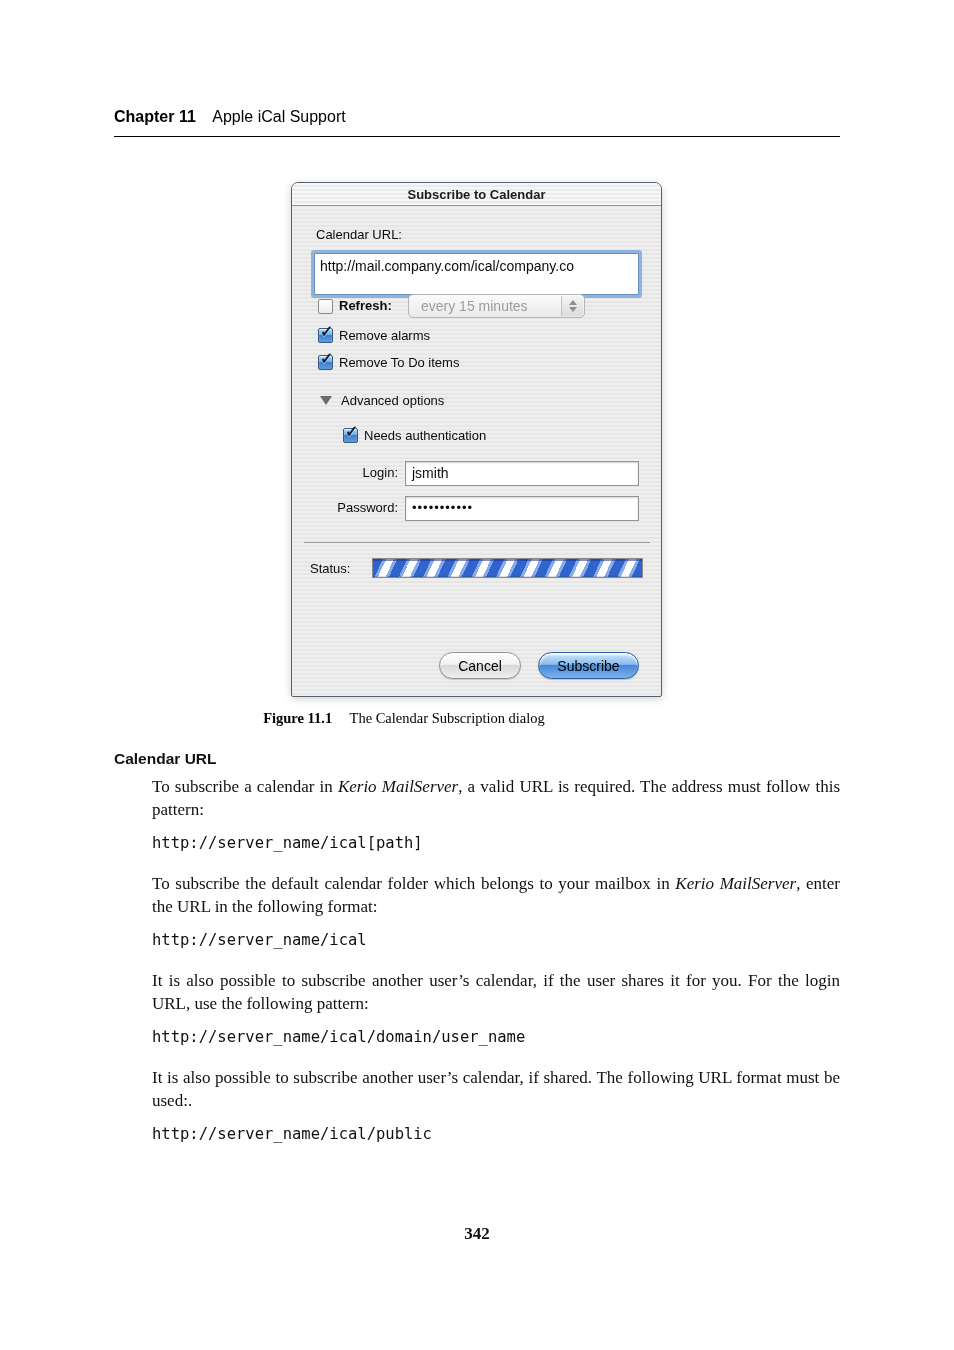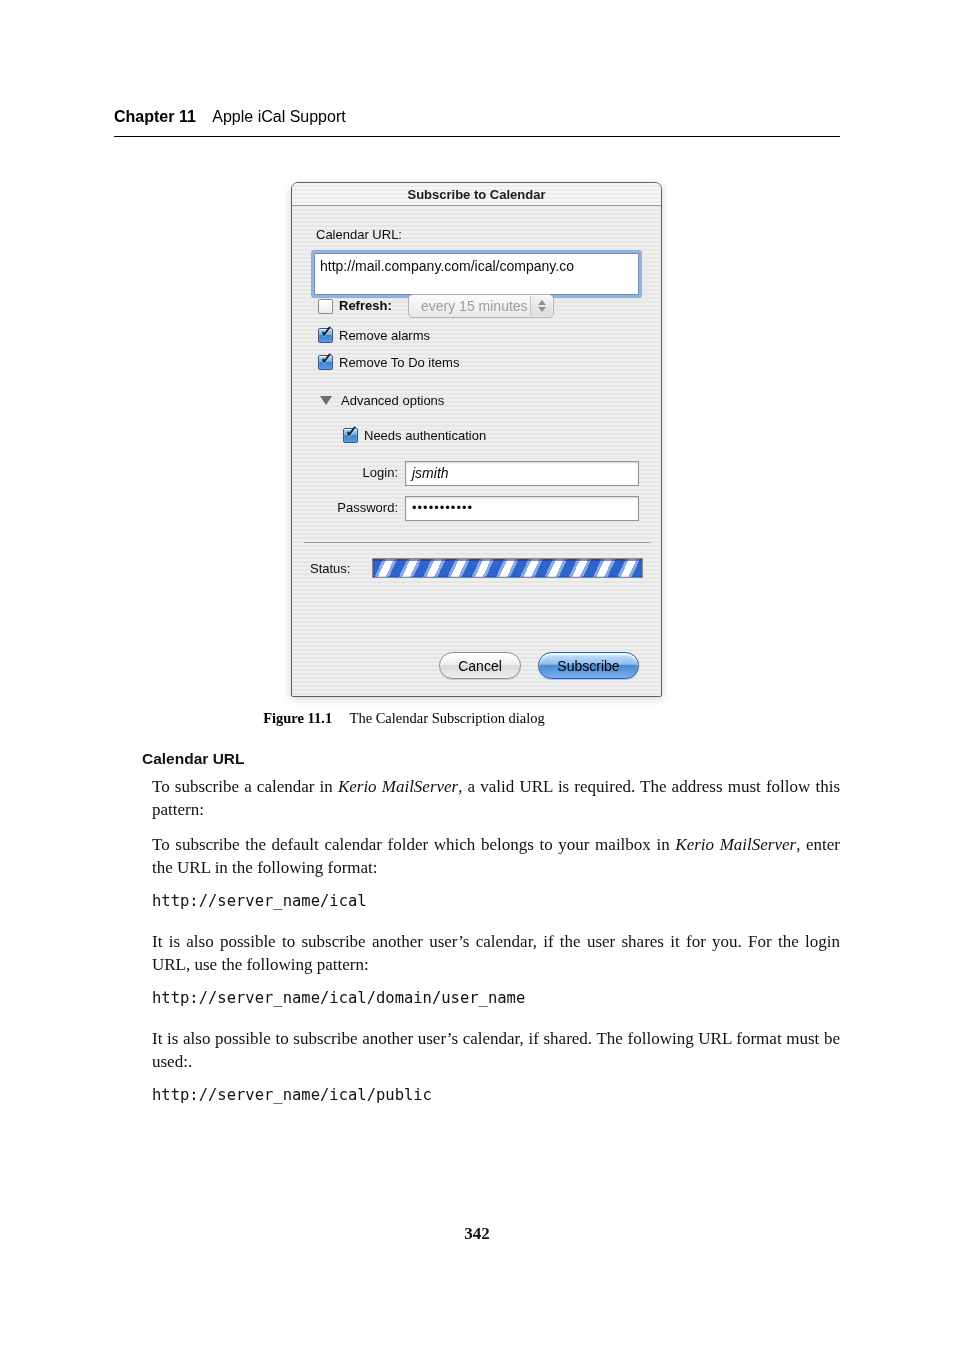--- a/index.html
+++ b/index.html
@@ -34,21 +34,21 @@
                box-shadow:0 0 0 3px rgba(120,165,216,.8);
                font-size:14px; line-height:24px; padding:0 5px; overflow:hidden; white-space:nowrap; }
 
   .cb { position:absolute; width:15px; height:15px; border:1px solid #8a8a8a; border-radius:2px;
         background:linear-gradient(#ffffff,#ececec); box-shadow:inset 0 1px 1px rgba(255,255,255,.9); }
   .cb.checked { border:1px solid #38587e;
         background:linear-gradient(#a8d4f5 0%,#6fb0e9 45%,#3c7fd0 50%,#5d9cdf 100%); }
   .cb .check { position:absolute; left:1px; top:-7px; font-size:16px; font-weight:900;
                color:#13233c; text-shadow:0 1px 0 rgba(255,255,255,.5); }
 
-  .popup { position:absolute; left:116px; top:111px; width:146px; height:24px;
+  .popup { position:absolute; left:116px; top:111px; width:177px; height:24px;
            background:linear-gradient(#fbfbfb,#e9e9e9); border:1px solid #b5b5b5; border-radius:5px;
            color:#9d9d9d; font-size:14px; line-height:22px; padding-left:12px; }
   .popup .stepper { position:absolute; right:1px; top:1px; bottom:1px; width:22px;
            border-left:1px solid #c4c4c4; border-radius:0 4px 4px 0;
            background:linear-gradient(#f4f4f4,#dcdcdc);
            display:flex; flex-direction:column; align-items:center; justify-content:center; gap:2px; }
   .tri-up   { width:0; height:0; border-left:4px solid transparent; border-right:4px solid transparent;
               border-bottom:5px solid #8f8f8f; }
   .tri-down { width:0; height:0; border-left:4px solid transparent; border-right:4px solid transparent;
               border-top:5px solid #8f8f8f; }
@@ -80,21 +80,21 @@
          box-shadow:inset 0 2px 2px rgba(255,255,255,.85), 0 1px 1px rgba(0,0,0,.2); }
 
   
   .figure-caption { position:absolute; left:0; top:710px; width:808px; text-align:center;
                     font-family:"Liberation Serif", serif; font-size:14.5px; color:#000; }
   .figure-caption .figlabel { font-weight:700; margin-right:14px; }
 
   
   .body-text { position:absolute; left:114px; top:750px; width:726px; }
   .section-heading { font-family:"Liberation Sans", sans-serif; font-size:15.5px; font-weight:700;
-                     margin-bottom:7px;margin-left:28px; }
+                     margin-bottom:7px; }
   .body-text p { margin:0 0 12px 38px; font-size:17px; line-height:23px; text-align:justify; }
   .body-text .code { margin:0 0 19px 38px; font-family:"DejaVu Sans Mono", monospace;
                      font-size:15.5px; line-height:20px; }
   .body-text p.or { margin-bottom:12px; text-align:left; }
 </style>
 </head>
 <body>
 
 <div class="page-header">
   <span class="chapter">Chapter 11</span>
@@ -135,21 +135,21 @@
     <span class="disc-tri"></span>
     <span>Advanced options</span>
   </div>
 
   <span class="cb checked" style="left:51px; top:245px;">
     <span class="check">✓</span>
   </span>
   <div class="lbl" style="left:72px; top:245px;">Needs authentication</div>
 
   <div class="lbl" style="left:0; top:282px; width:106px; text-align:right;">Login:</div>
-  <div class="text-field" style="left:113px; top:278px; width:234px; height:25px;font-style:italic;">jsmith</div>
+  <div class="text-field" style="left:113px; top:278px; width:234px; height:25px;">jsmith</div>
 
   <div class="lbl" style="left:0; top:317px; width:106px; text-align:right;">Password:</div>
   <div class="text-field pw" style="left:113px; top:313px; width:234px; height:25px;">•••••••••••</div>
 
   <div class="sep"></div>
 
   <div class="lbl" style="left:18px; top:378px;">Status:</div>
   <div class="progress"></div>
 
   <div class="btn btn-cancel">
@@ -162,20 +162,21 @@
 
 <div class="figure-caption">
   <span class="figlabel">Figure 11.1</span>
   <span>The Calendar Subscription dialog</span>
 </div>
 
 <div class="body-text">
   <div class="section-heading">Calendar URL</div>
 
   <p><span>To subscribe a calendar in </span><i>Kerio MailServer</i><span>, a valid URL is required.  The address must follow this pattern:</span></p>
+  <div class="code">http://server_name/ical[path]</div>
 
   <p><span>To subscribe the default calendar folder which belongs to your mailbox in </span><i>Kerio MailServer</i><span>, enter the URL in the following format:</span></p>
   <div class="code">http://server_name/ical</div>
 
   <p>It is also possible to subscribe another user’s calendar, if the user shares it for you. For the login URL, use the following pattern:</p>
 
   <div class="code">http://server_name/ical/domain/user_name</div>
 
   <p>It is also possible to subscribe another user’s calendar, if shared.  The following URL format must be used:.</p>
   <div class="code">http://server_name/ical/public</div>

